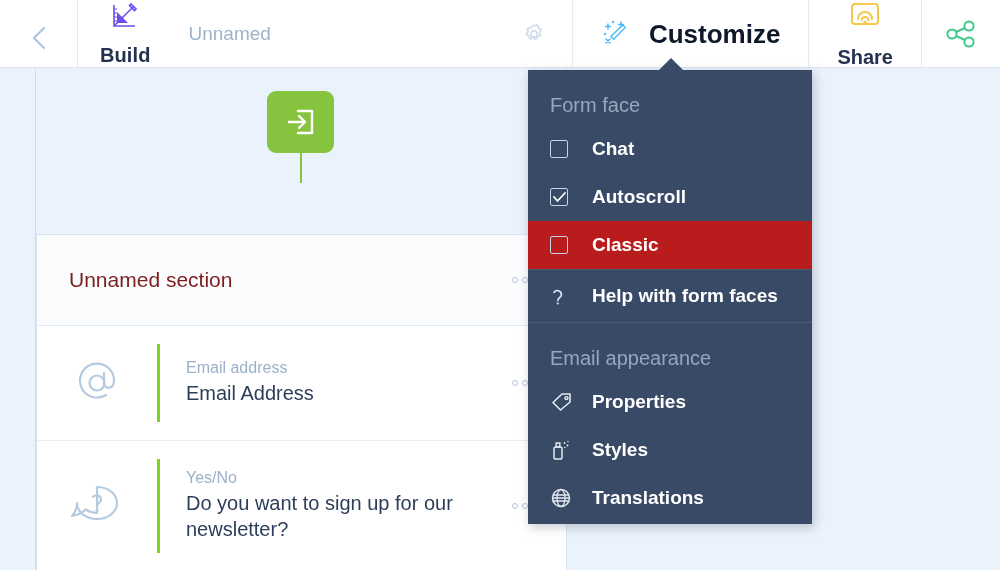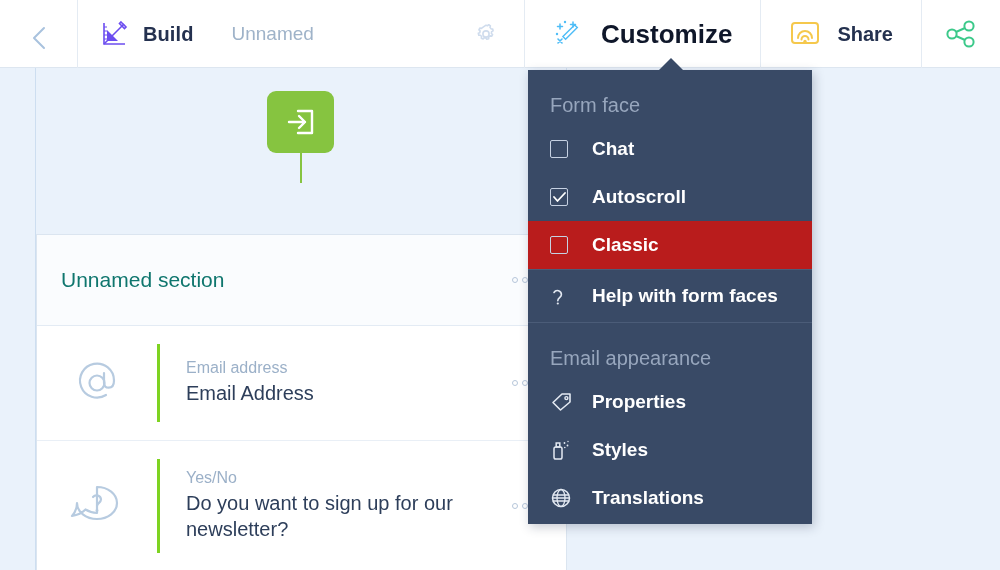--- a/index.html
+++ b/index.html
@@ -25,34 +25,34 @@
   }
   .tb-cell {
     display: flex; align-items: center; justify-content: center;
     height: 68px;
   }
   .tb-sep { border-right: 1px solid #e4ebf3; }
 
   .back-cell { width: 78px; }
   .back-chevron { width: 20px; height: 20px; }
 
-  .build-cell { padding: 0 18px 0 22px; gap: 13px; }
+  .build-cell { padding: 0 18px 0 22px; gap: 13px; flex-direction: column; }
   .build-label {
     font-size: 20px; font-weight: bold; color: #24314f; letter-spacing: .1px;
   }
   .unnamed-cell { padding: 0 20px; }
   .unnamed-label { font-size: 19px; color: #9fb3c9; }
 
   .spacer-cell { flex: 1 1 auto; }
   .gear-cell { width: 76px; }
 
   .customize-cell { padding: 0 28px; gap: 16px; }
   .customize-label { font-size: 26px; font-weight: bold; color: #0f172a; }
 
-  .share-cell { padding: 0 28px; gap: 16px; }
+  .share-cell { padding: 0 28px; gap: 16px; flex-direction: column; }
   .share-label { font-size: 20px; font-weight: bold; color: #24314f; }
 
   .net-cell { width: 78px; }
 
   
   .canvas {
     position: absolute; top: 68px; left: 0;
     width: 1000px; height: 502px;
     background: #eaf2fb;
   }
@@ -113,21 +113,21 @@
     border: 1px solid #dbe5f0;
     border-bottom: none;
   }
   .section-row {
     height: 91px; background: #fafcfe;
     border-bottom: 1px solid #e3ebf4;
     display: flex; align-items: center;
     position: relative;
   }
   .section-title {
-    margin-left: 24px; font-size: 21px; color: #0f766e;
+    margin-left: 32px; font-size: 21px; color: #7f1d1d;
   }
   .dots {
     position: absolute; right: 28px; top: 50%;
     transform: translateY(-50%);
     display: flex; gap: 4px;
   }
   .dots i {
     display: block; width: 6px; height: 6px;
     border: 1px solid #b6c6da; border-radius: 50%;
   }

